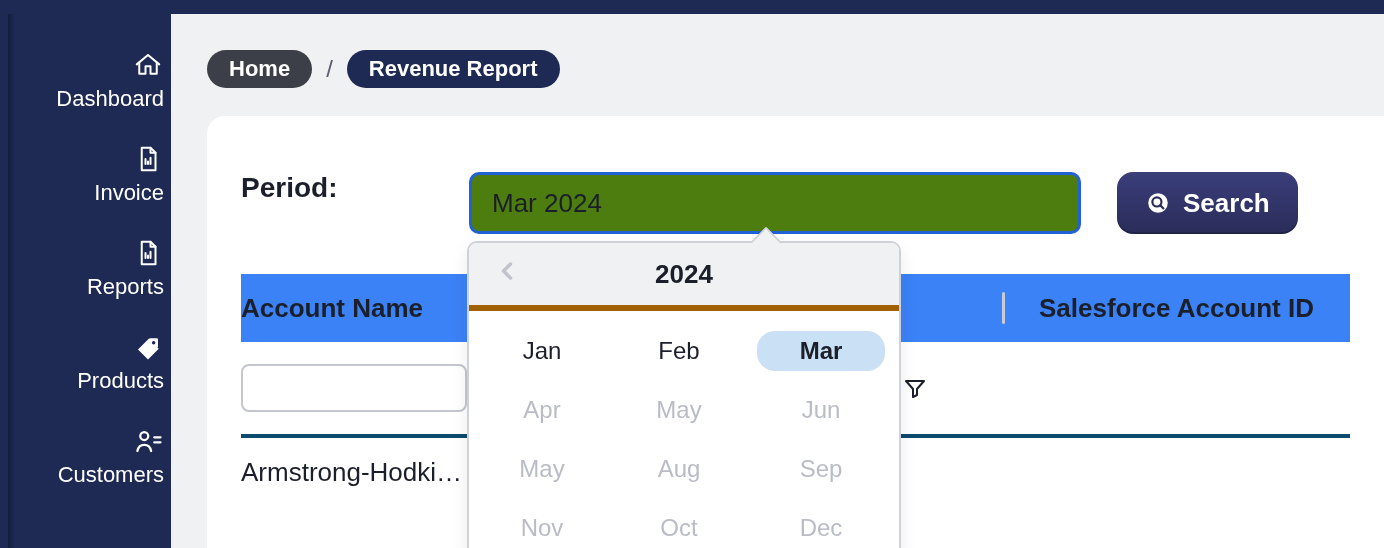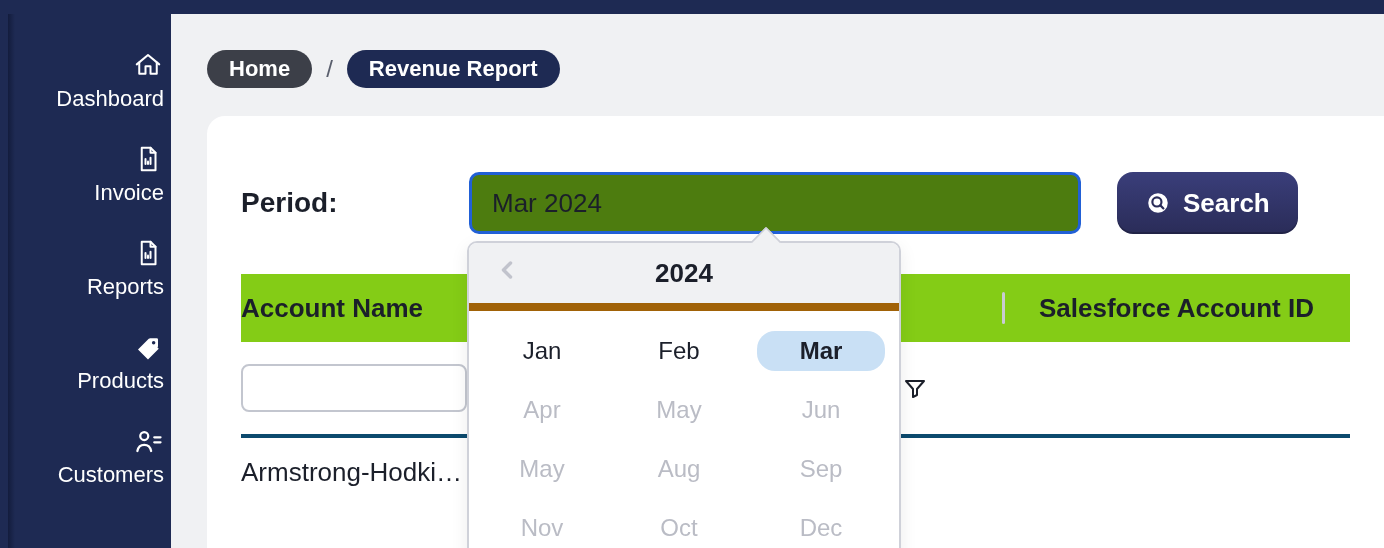--- a/index.html
+++ b/index.html
@@ -88,21 +88,21 @@
   }
   .panel {
     margin-top: 28px;
     background: #ffffff;
     border-radius: 18px 0 0 0;
     min-height: 470px;
     padding: 0;
   }
   .period-row {
     display: flex;
-    align-items: center;
+    align-items: flex-start;
     padding: 56px 34px 40px 34px;
     gap: 0;
   }
   .period-label {
     font-size: 28px;
     font-weight: 700;
     color: #1b1f2a;
     width: 228px;
   }
   .period-input {
@@ -131,21 +131,21 @@
     align-items: center;
     gap: 12px;
     cursor: pointer;
     box-shadow: inset 0 -2px 0 rgba(0,0,0,.2);
   }
   .tablewrap { margin: 0 34px; }
   .thead {
     display: flex;
     align-items: center;
     height: 68px;
-    background: #84cc16;
+    background: #3b82f6;
     border-top: 0;
     font-size: 26px;
     font-weight: 700;
     color: #1b1f2a;
   }
   .col-a { width: 362px; position: relative; padding-left: 0; }
   .col-sep { width: 3px; height: 32px; background: #c9cbd3; border-radius: 2px; }
   .col-b { width: 396px; position: relative; padding-left: 34px; }
   .col-c { flex: 1; padding-left: 34px; }
   .filter-row {
@@ -198,21 +198,21 @@
     width: 20px; height: 20px;
     background:#f0f1f3;
     border-left: 2px solid #cfd1d9;
     border-top: 2px solid #cfd1d9;
     transform: rotate(45deg);
     border-radius: 2px 0 0 0;
   }
   .pop-head {
     height: 68px;
     background: #f0f1f3;
-    border-bottom: 8px solid #a16207;
+    border-bottom: 6px solid #a16207;
     border-radius: 8px 8px 0 0;
     display: flex;
     align-items: center;
     justify-content: center;
     position: relative;
     font-size: 26px;
     font-weight: 800;
     color: #1b1f2a;
   }
   .pop-prev {

